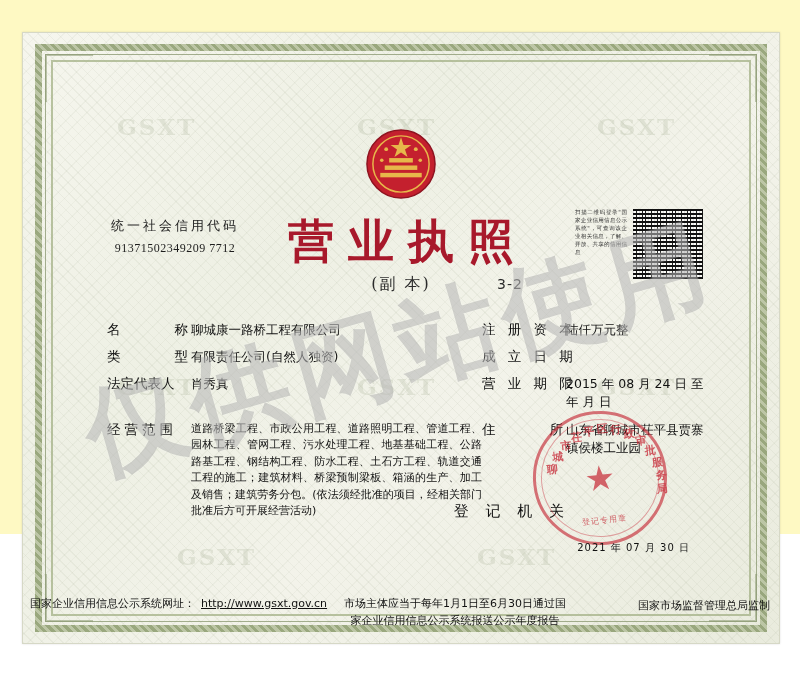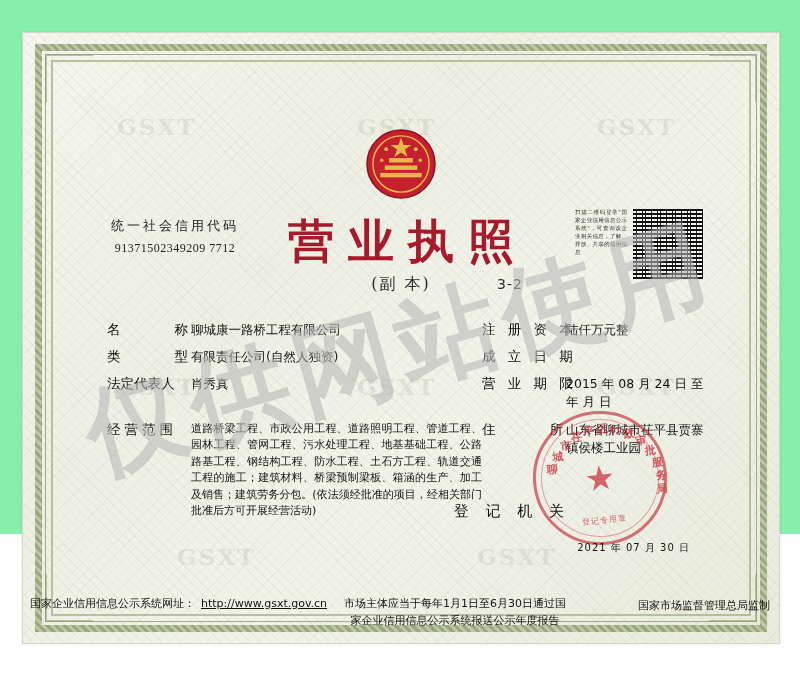--- a/index.html
+++ b/index.html
@@ -9,21 +9,21 @@
     width: 800px;
     height: 700px;
     overflow: hidden;
     font-family: "DejaVu Sans", "Liberation Sans", sans-serif;
   }
 
   #license {
     position: relative;
     width: 800px;
     height: 534px;
-    background: #86efac;
+    background: #fef9c3;
   }
 
   
   .paper {
     position: absolute;
     left: 22px;
     top: 32px;
     width: 756px;
     height: 610px;
     background: linear-gradient(135deg,#f6f6ee 0%, #eef0e4 35%, #f3f3ea 60%, #e9ebdd 100%);

